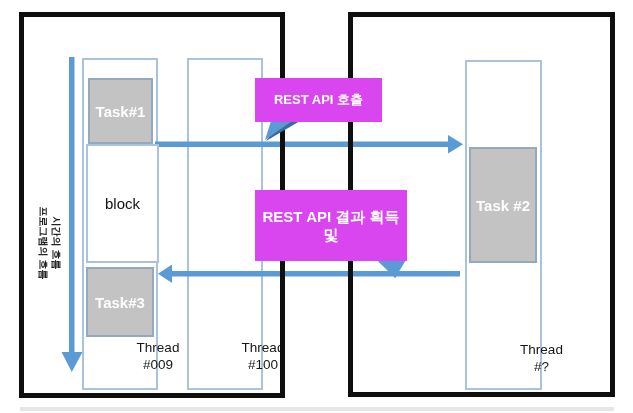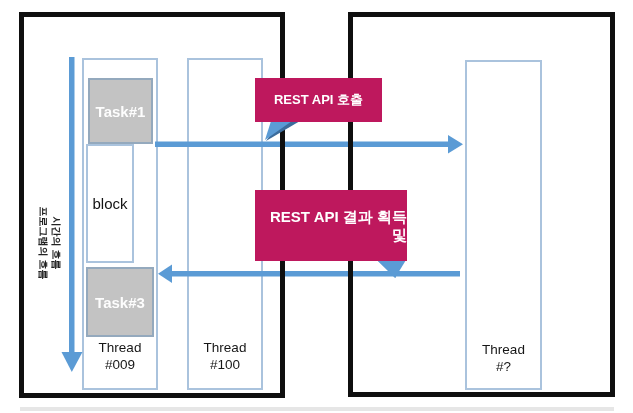--- a/index.html
+++ b/index.html
@@ -19,46 +19,46 @@
   
   .task-box{
     position:absolute;box-sizing:border-box;background:#c3c3c3;border:2px solid #94a9bd;
     display:flex;flex-direction:row;align-items:center;justify-content:center;
     color:#fdfdfd;font-weight:600;font-size:15px;line-height:17px;z-index:2;text-align:center;
   }
   #task1{left:88px;top:78px;width:65px;height:66px;}
   #task3{left:86px;top:267px;width:68px;height:70px;}
   #task2{left:469px;top:147px;width:68px;height:116px;}
   #block-box{
-    position:absolute;left:86px;top:144px;width:48px;height:119px;box-sizing:border-box;
+    position:absolute;left:86px;top:144px;width:73px;height:119px;box-sizing:border-box;
     background:#ffffff;border:2px solid #aac3dd;display:flex;align-items:center;justify-content:center;
     color:#111111;font-size:15px;z-index:2;
   }
   
   .thread-label{
-    position:absolute;text-align:center;color:#161616;font-size:13.5px;line-height:17px;z-index:2;
+    position:absolute;text-align:center;color:#161616;font-size:13.5px;line-height:17px;z-index:2;padding-left:38px;
   }
   #label-001{left:82px;top:339px;width:76px;}
   #label-100{left:187px;top:339px;width:76px;}
   #label-q{left:465px;top:341px;width:77px;}
   
   #axis-label{
     position:absolute;left:-13px;top:230px;width:126px;height:26px;
     transform:rotate(90deg);transform-origin:center center;
     text-align:center;color:#222222;font-size:10px;line-height:13px;font-weight:600;z-index:2;
     white-space:nowrap;
   }
   
   svg.overlay{position:absolute;left:0;top:0;width:633px;height:413px;z-index:2;pointer-events:none;}
   svg.overlay.top{z-index:4;}
   
   .bubble{
-    position:absolute;background:#be185d;color:#ffffff;font-weight:700;
+    position:absolute;background:#d946ef;color:#ffffff;font-weight:700;
     display:flex;flex-direction:column;align-items:center;justify-content:center;
-    text-align:right;z-index:4;
+    text-align:center;z-index:4;
   }
   #bubble-call{left:255px;top:78px;width:127px;height:44px;font-size:13px;}
   #bubble-result{left:255px;top:190px;width:152px;height:71px;font-size:15px;line-height:18px;}
   
   #bottom-strip{position:absolute;left:20px;top:407px;width:594px;height:4px;background:#d8d8d8;opacity:.65;z-index:0;}
 </style>
 </head>
 <body>
 
 <div id="canvas">
@@ -96,20 +96,24 @@
     <div>Task</div>
     <div>#1</div>
   </div>
   <div id="block-box">
     <span>block</span>
   </div>
   <div class="task-box" id="task3">
     <div>Task</div>
     <div>#3</div>
   </div>
+  <div class="task-box" id="task2">
+    <div>Task #</div>
+    <div>2</div>
+  </div>
 
   <div class="thread-label" id="label-001">
     <div>Thread</div>
     <div>#009</div>
   </div>
   <div class="thread-label" id="label-100">
     <div>Thread</div>
     <div>#100</div>
   </div>
   <div class="thread-label" id="label-q">

